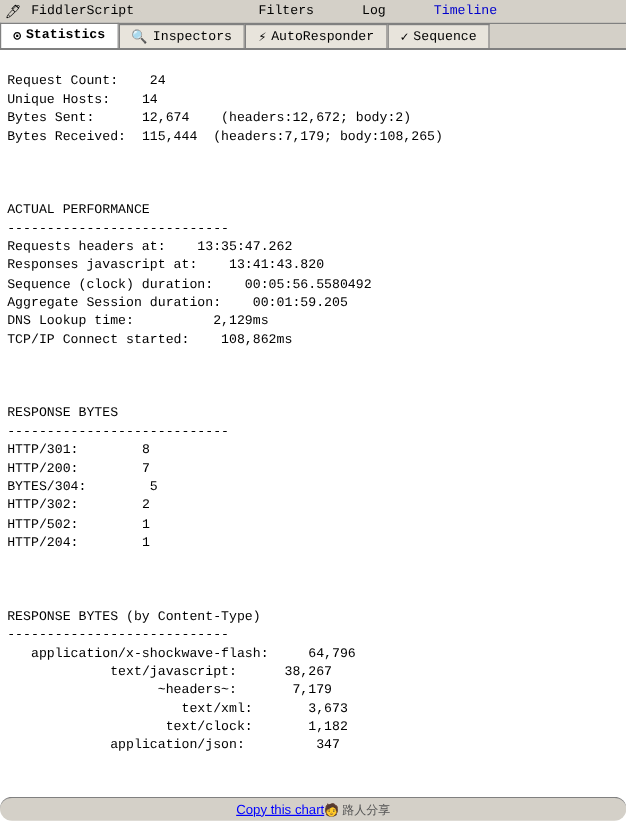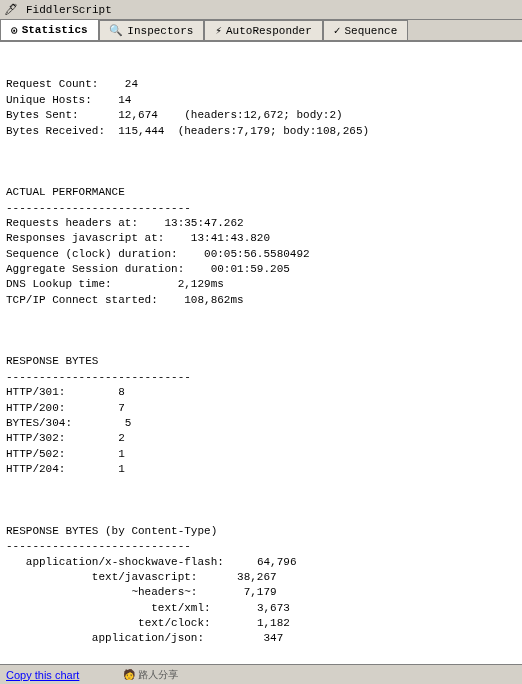--- a/index.html
+++ b/index.html
@@ -57,21 +57,21 @@
     }
     .tab.active {
       background: #ffffff;
       font-weight: bold;
       height: 21px;
     }
 
     
     .content {
       background: #ffffff;
-      padding: 20px 6px;
+      padding: 4px 6px;
       height: calc(684px - 20px - 22px);
       overflow-y: auto;
     }
 
     .stats-text {
       font-family: 'Courier New', monospace;
       font-size: 11px;
       line-height: 1.4;
       white-space: pre;
       color: #000000;
@@ -98,47 +98,52 @@
     }
 
     
     .bottom-bar {
       position: absolute;
       bottom: 0;
       left: 0;
       right: 0;
       display: flex;
       align-items: center;
-      justify-content: flex-start;
+      justify-content: center;
       background: #d4d0c8;
       border-top: 1px solid #808080;
       height: 20px;
       padding: 0 6px;
+      border-radius: 10px;
     }
     .copy-link {
       color: #0000ff;
       text-decoration: underline;
       cursor: pointer;
       font-family: Arial, sans-serif;
       font-size: 11px;
     }
     .watermark {
       font-family: Liberation Serif, serif;
       font-size: 10px;
       color: #555;
-      padding-left: 44px;
     }
   </style>
 </head>
 <body>
 
 <div class="title-bar">
   <div class="title-bar-left">
     <span>🖊</span>
     <span>FiddlerScript</span>
+  </div>
+  <div class="title-bar-center">
+    <span style="cursor:pointer;">Filters</span>
+    <span style="cursor:pointer;">Log</span>
+    <span style="cursor:pointer; color:#0000cc;">Timeline</span>
   </div>
 </div>
 
 <div class="tab-bar">
   <div class="tab active">
     <span>⊙</span>
     <span>Statistics</span>
   </div>
   <div class="tab">
     <span>🔍</span>

